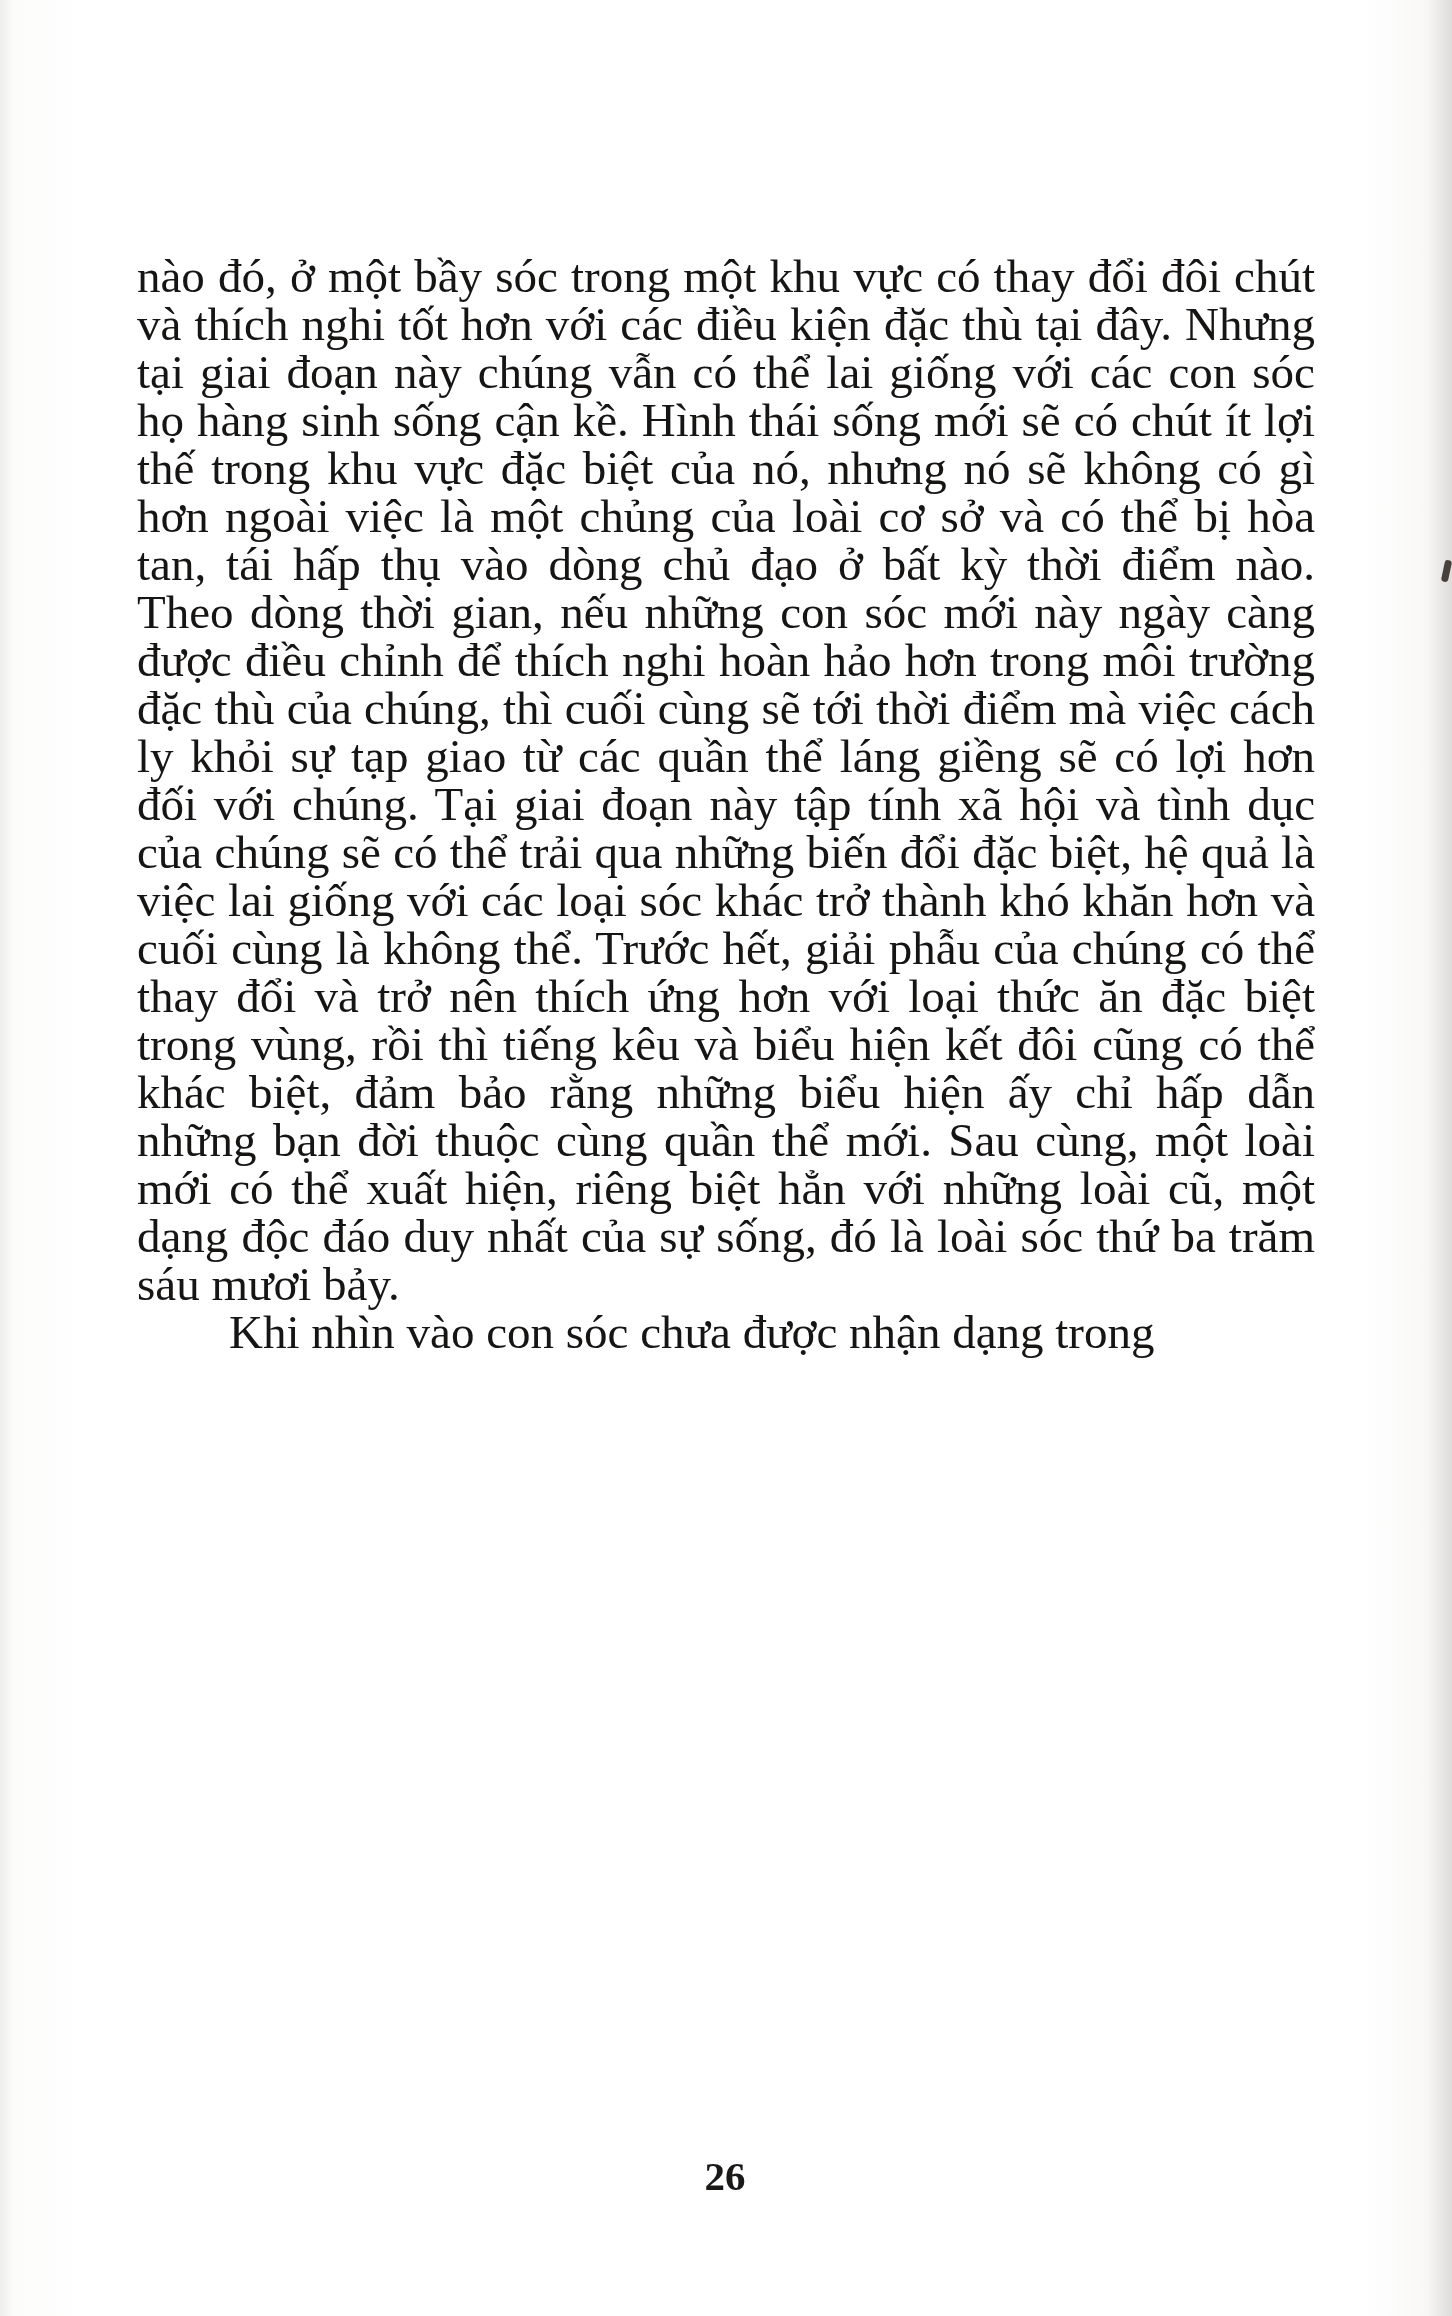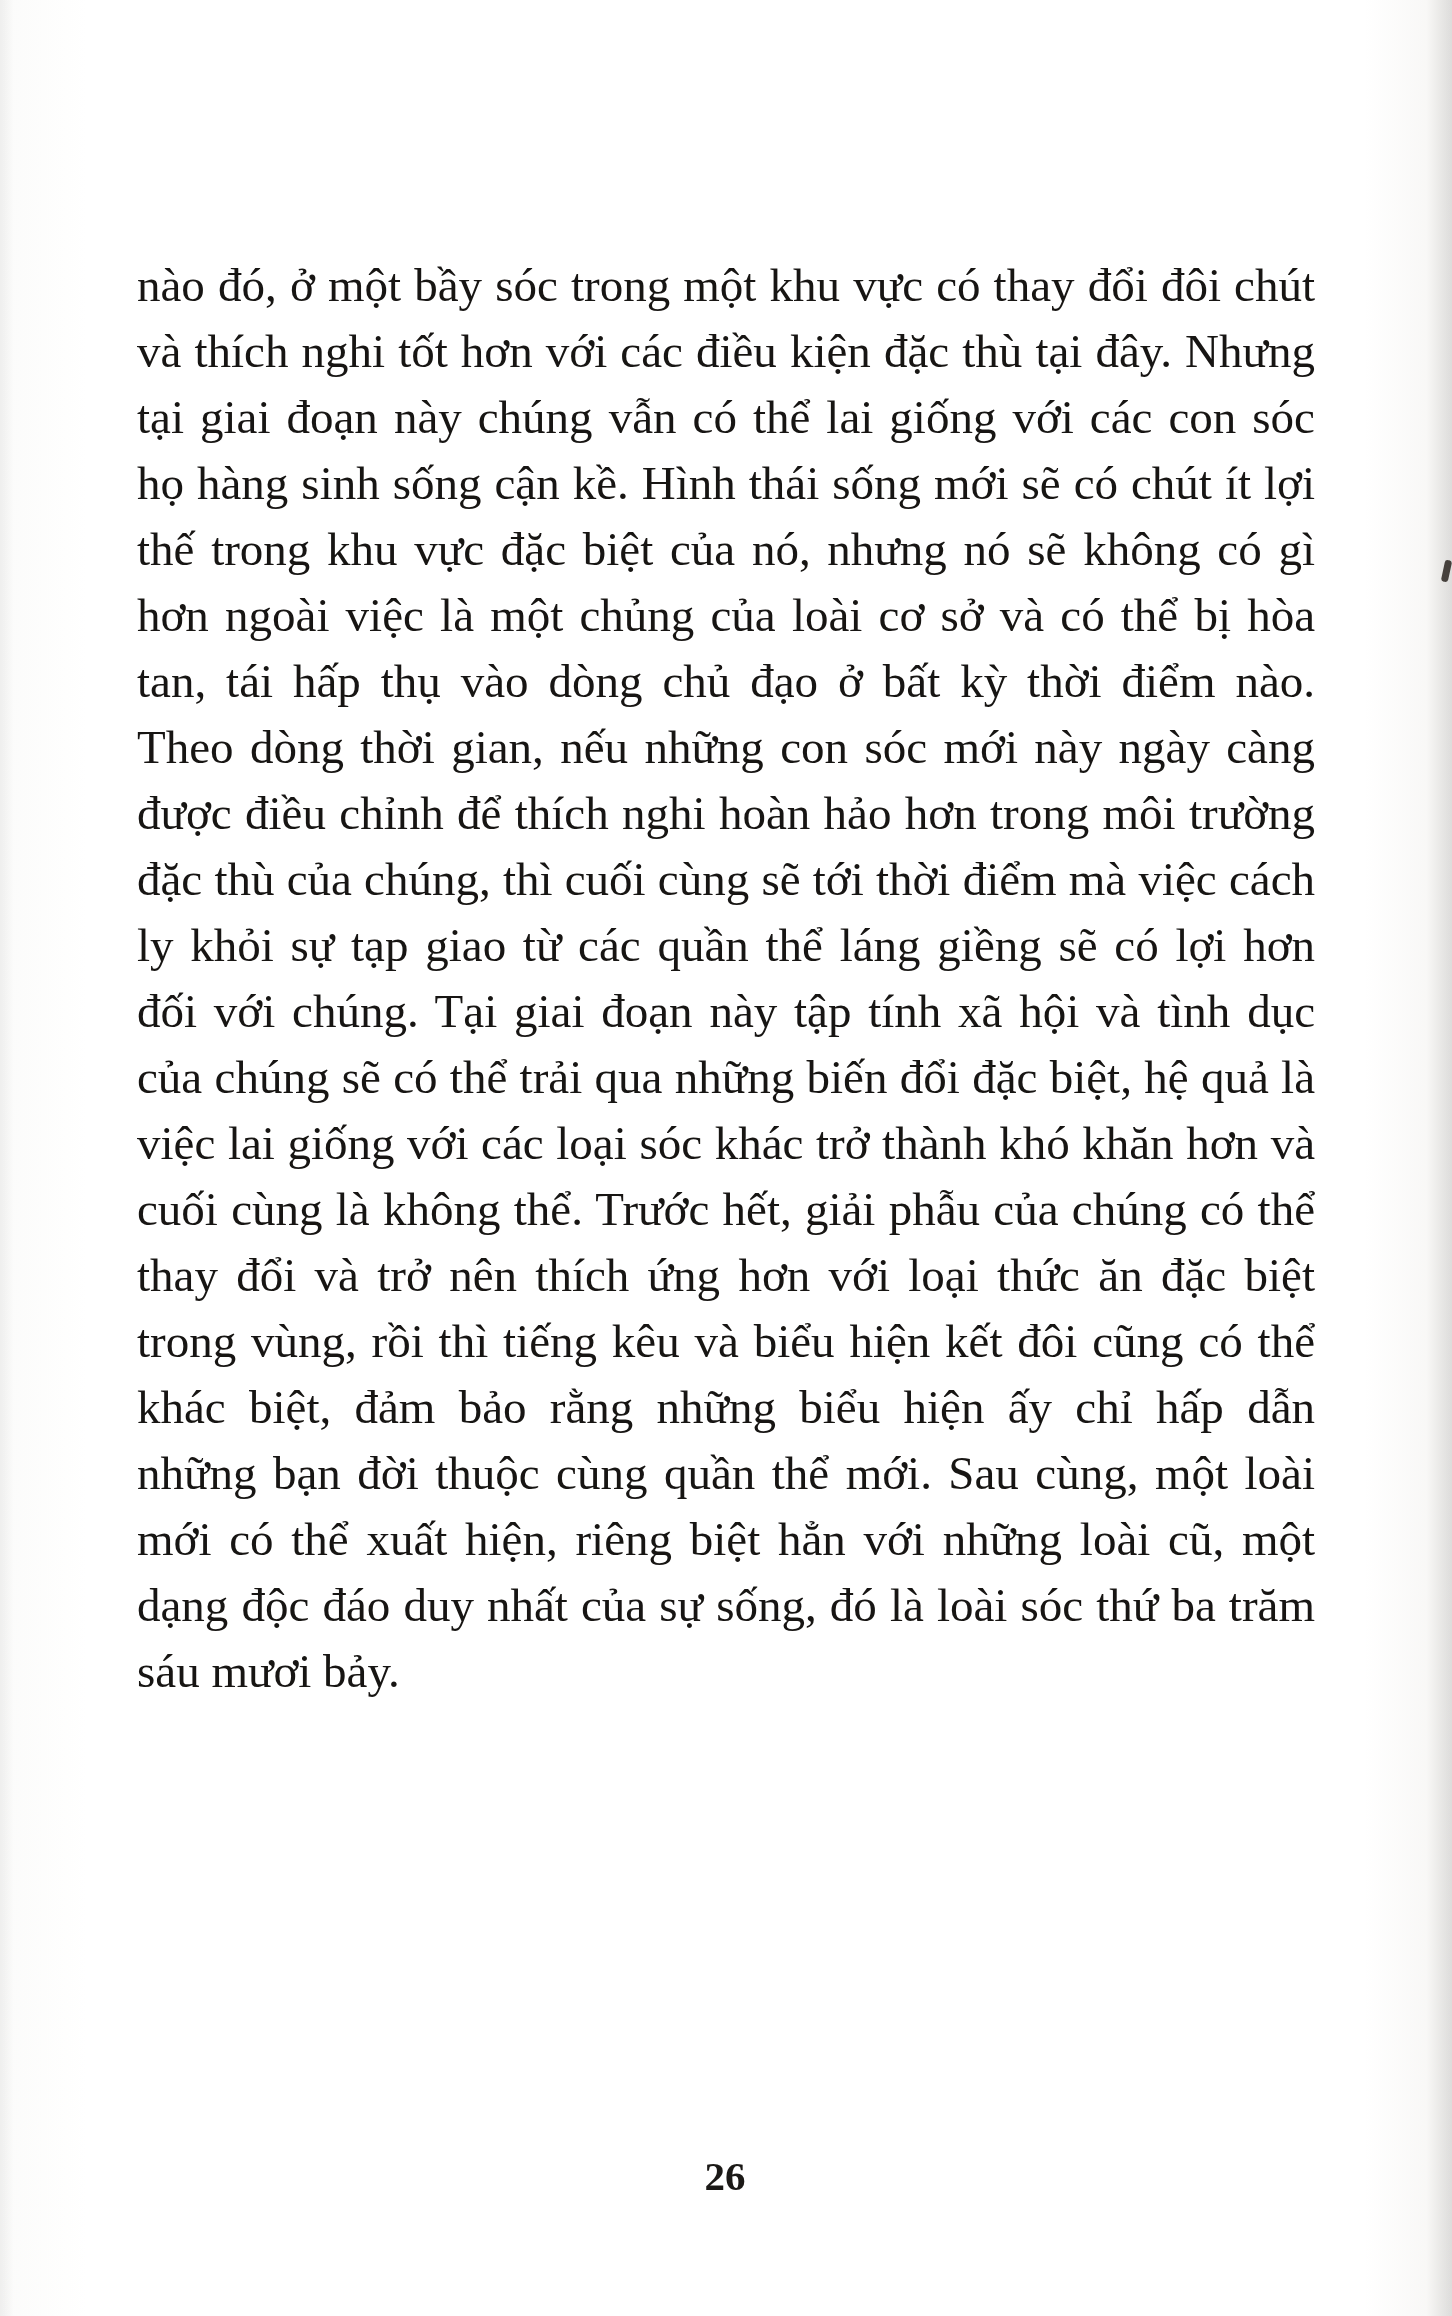--- a/index.html
+++ b/index.html
@@ -58,21 +58,21 @@
     letter-spacing: 6px;
     font-weight: 500;
     color: #1b1917;
   }
   .text-block {
     position: absolute;
     top: 252px;
     left: 137px;
     width: 1178px;
     font-size: 47px;
-    line-height: 66px;
+    line-height: 48px;
     text-align: justify;
     text-justify: inter-word;
   }
   .text-block p {
     margin: 0;
     padding: 0;
   }
   .text-block p + p {
     text-indent: 92px;
   }
@@ -92,17 +92,18 @@
 
 <div class="page">
 
   <div class="edge-shadow-left"></div>
   <div class="edge-shadow-right"></div>
   <div class="ink-speck"></div>
 
 
   <div class="text-block">
     <p>nào đó, ở một bầy sóc trong một khu vực có thay đổi đôi chút và thích nghi tốt hơn với các điều kiện đặc thù tại đây. Nhưng tại giai đoạn này chúng vẫn có thể lai giống với các con sóc họ hàng sinh sống cận kề. Hình thái sống mới sẽ có chút ít lợi thế trong khu vực đặc biệt của nó, nhưng nó sẽ không có gì hơn ngoài việc là một chủng của loài cơ sở và có thể bị hòa tan, tái hấp thụ vào dòng chủ đạo ở bất kỳ thời điểm nào. Theo dòng thời gian, nếu những con sóc mới này ngày càng được điều chỉnh để thích nghi hoàn hảo hơn trong môi trường đặc thù của chúng, thì cuối cùng sẽ tới thời điểm mà việc cách ly khỏi sự tạp giao từ các quần thể láng giềng sẽ có lợi hơn đối với chúng. Tại giai đoạn này tập tính xã hội và tình dục của chúng sẽ có thể trải qua những biến đổi đặc biệt, hệ quả là việc lai giống với các loại sóc khác trở thành khó khăn hơn và cuối cùng là không thể. Trước hết, giải phẫu của chúng có thể thay đổi và trở nên thích ứng hơn với loại thức ăn đặc biệt trong vùng, rồi thì tiếng kêu và biểu hiện kết đôi cũng có thể khác biệt, đảm bảo rằng những biểu hiện ấy chỉ hấp dẫn những bạn đời thuộc cùng quần thể mới. Sau cùng, một loài mới có thể xuất hiện, riêng biệt hẳn với những loài cũ, một dạng độc đáo duy nhất của sự sống, đó là loài sóc thứ ba trăm sáu mươi bảy.</p>
+    <p>Khi nhìn vào con sóc chưa được nhận dạng trong</p>
   </div>
 
   <div class="page-number">26</div>
 
 </div>
 
 </body></html>

